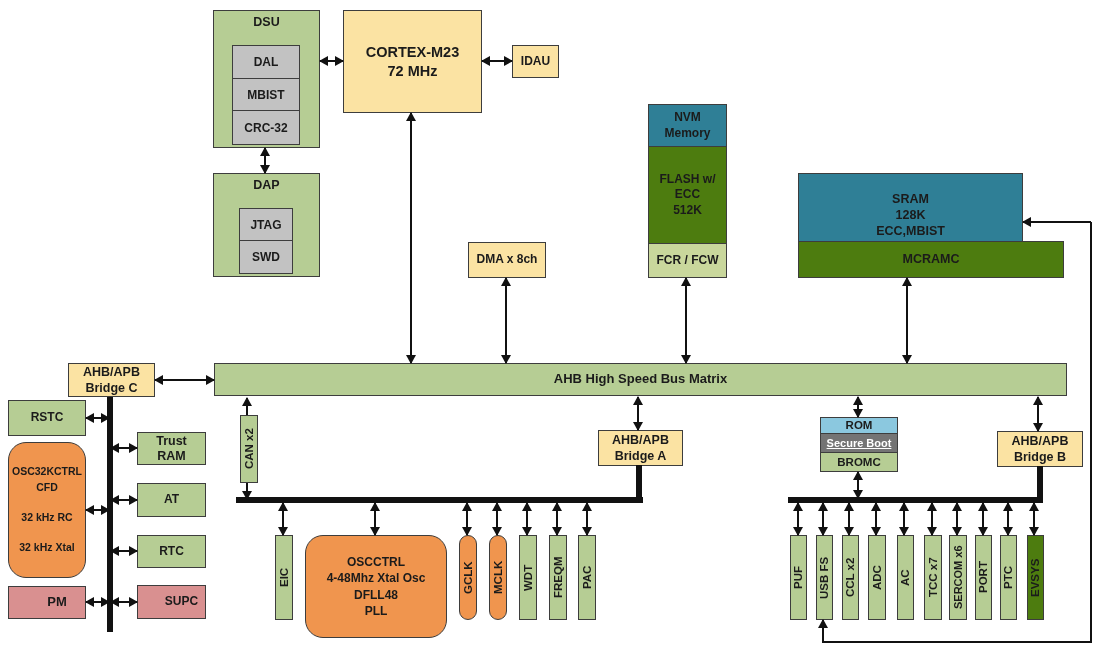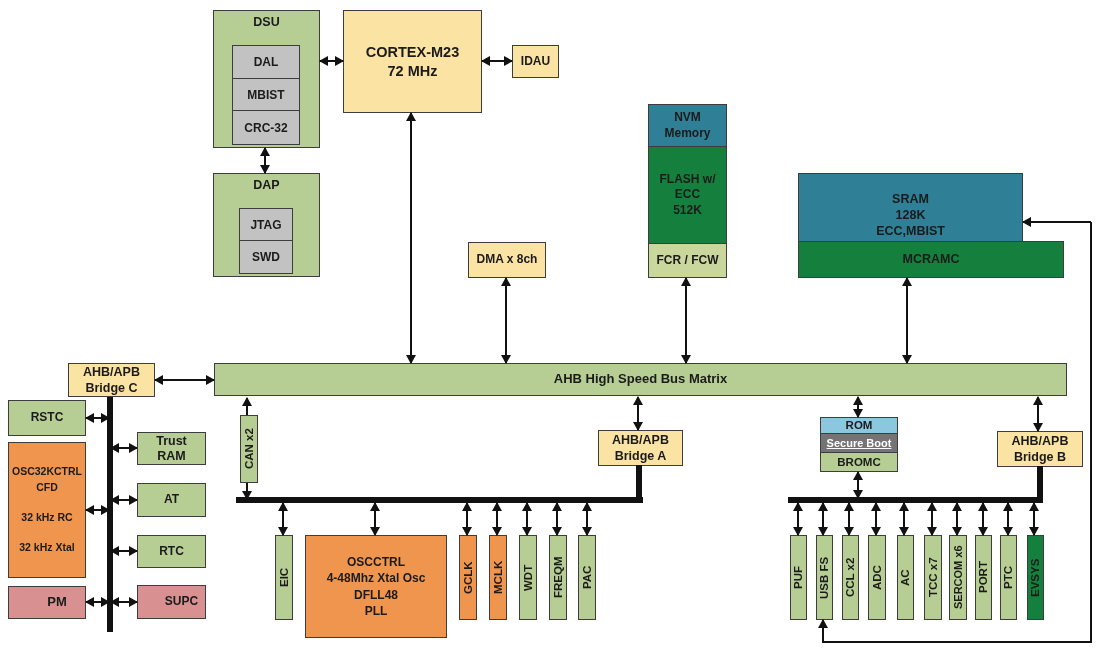--- a/index.html
+++ b/index.html
@@ -7,24 +7,24 @@
     position:relative;width:1100px;height:654px;background:#fff;overflow:hidden;
     font-family:"Liberation Sans",sans-serif;color:#1b1b1b;
   }
   .blk{
     position:absolute;box-sizing:border-box;border:1.5px solid #3d3d3d;
     display:flex;align-items:center;justify-content:center;text-align:center;
     font-size:12px;font-weight:700;line-height:1.28;white-space:pre-line;
   }
   .g{background:#b6cd94;}
   .y{background:#fbe3a3;}
-  .o{background:#f0954e;}
+  .o{background:#f0954e;border-radius:18px;}
   .p{background:#d99090;padding-left:20px;}
   .t{background:#2f7f96;}
-  .lb{background:#15803d;}
+  .lb{background:#4d7c0f;}
   .rb{background:#8bc8df;}
   .pg{background:#c9d79c;}
   .sbg{background:#747474;color:#ffffff;text-decoration:underline;}
   .hdr{align-items:flex-start;padding-top:3px;}
   .vert{writing-mode:vertical-rl;transform:rotate(180deg);font-size:11.5px;}
   .small{font-size:10.5px;}
   .stack{position:absolute;}
   .cell{
     box-sizing:border-box;border:1.5px solid #3d3d3d;background:#c2c2c2;
     display:flex;align-items:center;justify-content:center;

